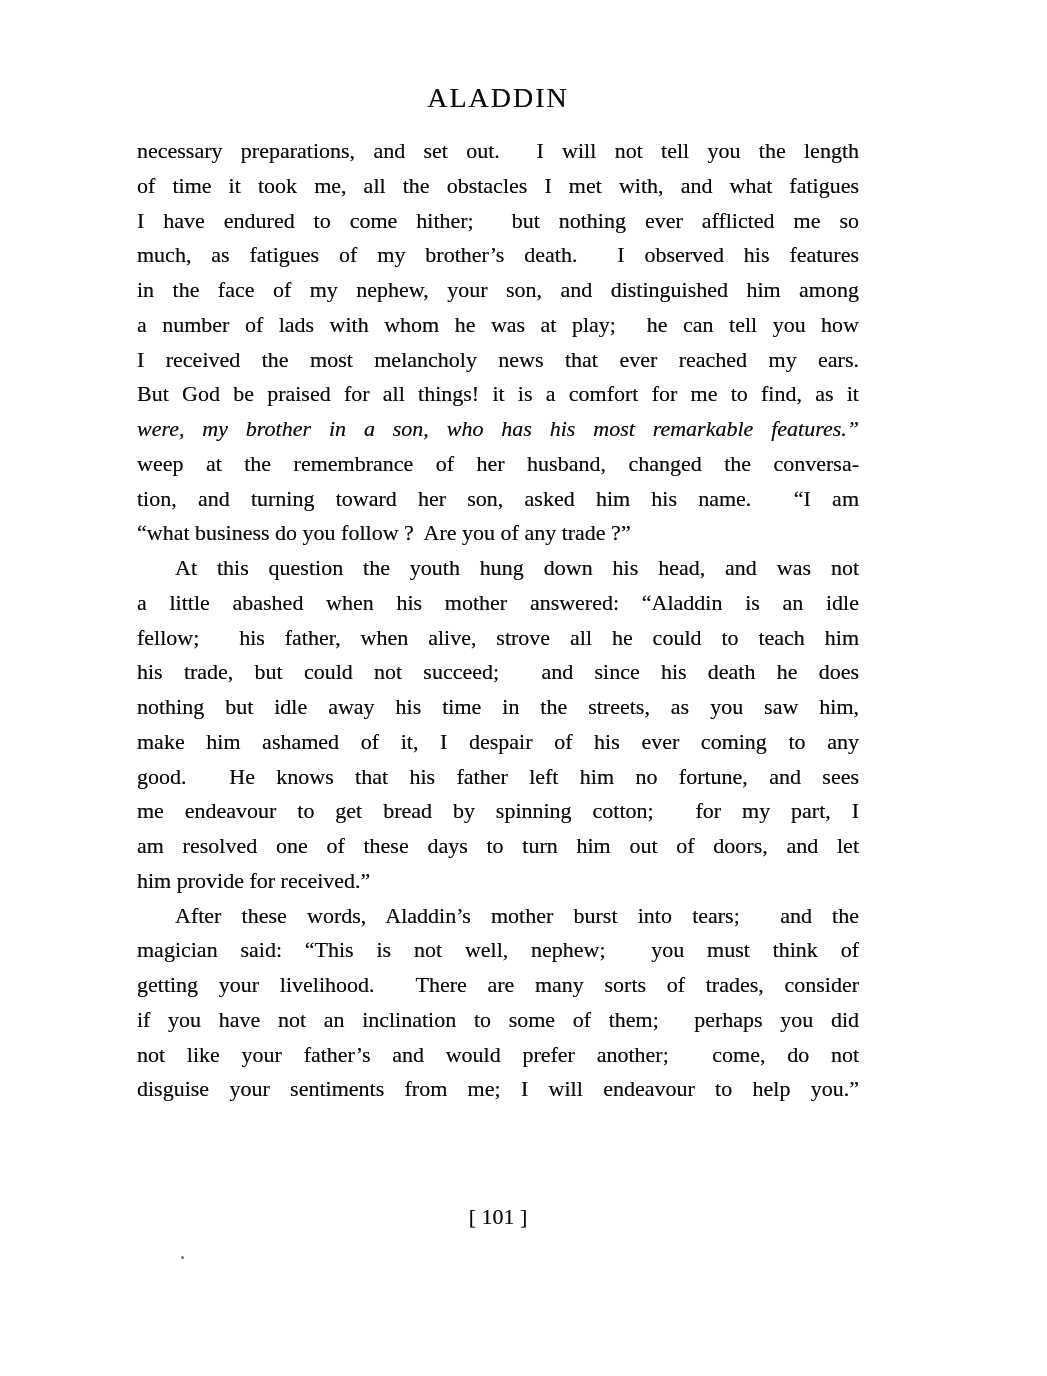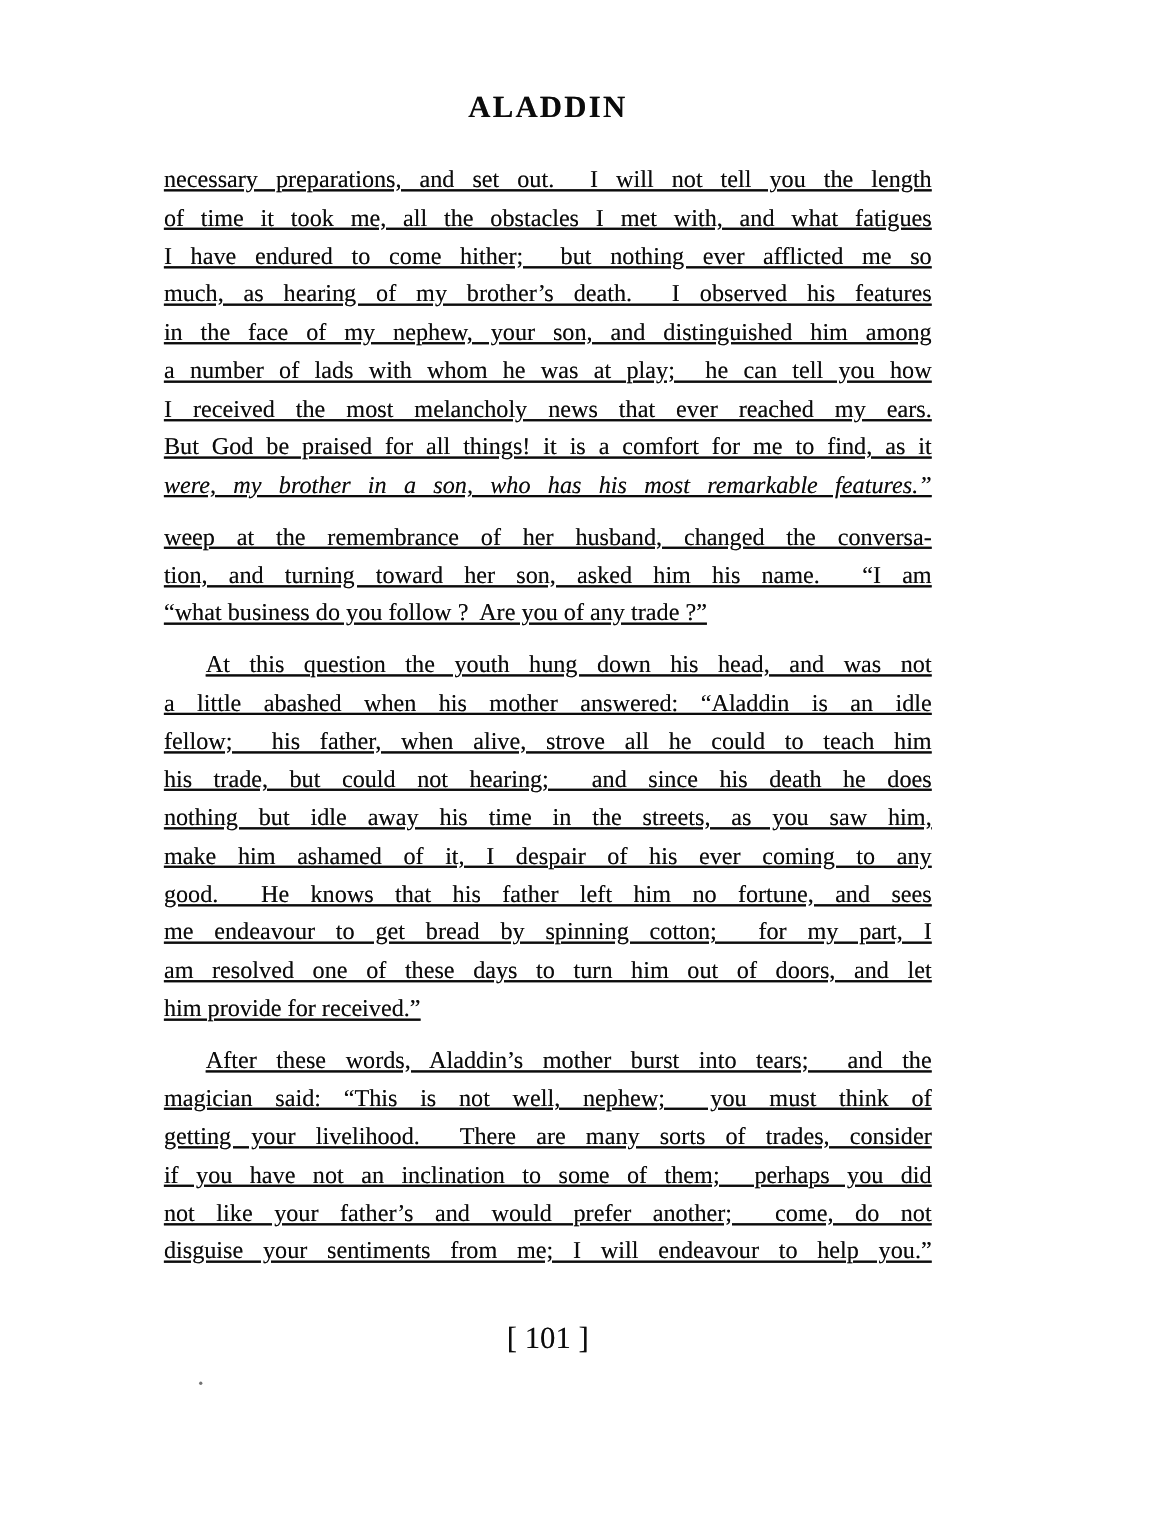--- a/index.html
+++ b/index.html
@@ -17,50 +17,50 @@
     color: #0b0b0b;
   }
   .running-head {
     position: absolute;
     top: 82px;
     left: 137px;
     width: 722px;
     text-align: center;
     font-size: 28px;
     letter-spacing: 2px;
-    font-weight: 700;
+    font-weight: 400;
     text-shadow: 0 0 0.5px rgba(0,0,0,0.55);
   }
   .text-block {
     position: absolute;
     top: 134px;
     left: 137px;
     width: 722px;
     font-size: 22px;
     text-shadow: 0 0 0.5px rgba(0,0,0,0.55);
   }
-  .para { margin: 12px; text-decoration: underline; }
+  .para { margin: 0; }
   .line {
     white-space: pre-wrap;
     height: 34.75px;
     line-height: 34.75px;
     text-align: justify;
     text-align-last: left;
     overflow: visible;
   }
   .line.just { text-align-last: justify; }
   .line.indent { text-indent: 38px; }
   .line.ital { font-style: italic; }
   .page-footer {
     position: absolute;
     top: 1200px;
     left: 137px;
     width: 722px;
     text-align: center;
-    font-size: 28px;
+    font-size: 22px;
     line-height: 34px;
     text-shadow: 0 0 0.5px rgba(0,0,0,0.55);
   }
   .scan-speck {
     position: absolute;
     top: 1256px;
     left: 181px;
     width: 3px;
     height: 3px;
     border-radius: 50%;
@@ -71,37 +71,37 @@
 <body>
 
 <div class="page">
   <div class="running-head">ALADDIN</div>
 
   <div class="text-block">
       <div class="para">
         <div class="line just">necessary preparations, and set out.  I will not tell you the length</div>
         <div class="line just">of time it took me, all the obstacles I met with, and what fatigues</div>
         <div class="line just">I have endured to come hither;  but nothing ever afflicted me so</div>
-        <div class="line just">much, as hearing of my brother’s death.  I observed his features</div>
+        <div class="line just">much, as fatigues of my brother’s death.  I observed his features</div>
         <div class="line just">in the face of my nephew, your son, and distinguished him among</div>
         <div class="line just">a number of lads with whom he was at play;  he can tell you how</div>
         <div class="line just">I received the most melancholy news that ever reached my ears.</div>
         <div class="line just">But God be praised for all things! it is a comfort for me to find, as it</div>
         <div class="line just ital">were, my brother in a son, who has his most remarkable features.”</div>
       </div>
       <div class="para">
         <div class="line just">weep at the remembrance of her husband, changed the conversa-</div>
         <div class="line just">tion, and turning toward her son, asked him his name.  “I am</div>
         <div class="line">“what business do you follow ?  Are you of any trade ?”</div>
       </div>
       <div class="para">
         <div class="line just indent">At this question the youth hung down his head, and was not</div>
         <div class="line just">a little abashed when his mother answered: “Aladdin is an idle</div>
         <div class="line just">fellow;  his father, when alive, strove all he could to teach him</div>
-        <div class="line just">his trade, but could not hearing;  and since his death he does</div>
+        <div class="line just">his trade, but could not succeed;  and since his death he does</div>
         <div class="line just">nothing but idle away his time in the streets, as you saw him,</div>
         <div class="line just">make him ashamed of it, I despair of his ever coming to any</div>
         <div class="line just">good.  He knows that his father left him no fortune, and sees</div>
         <div class="line just">me endeavour to get bread by spinning cotton;  for my part, I</div>
         <div class="line just">am resolved one of these days to turn him out of doors, and let</div>
         <div class="line">him provide for received.”</div>
       </div>
       <div class="para">
         <div class="line just indent">After these words, Aladdin’s mother burst into tears;  and the</div>
         <div class="line just">magician said: “This is not well, nephew;  you must think of</div>

